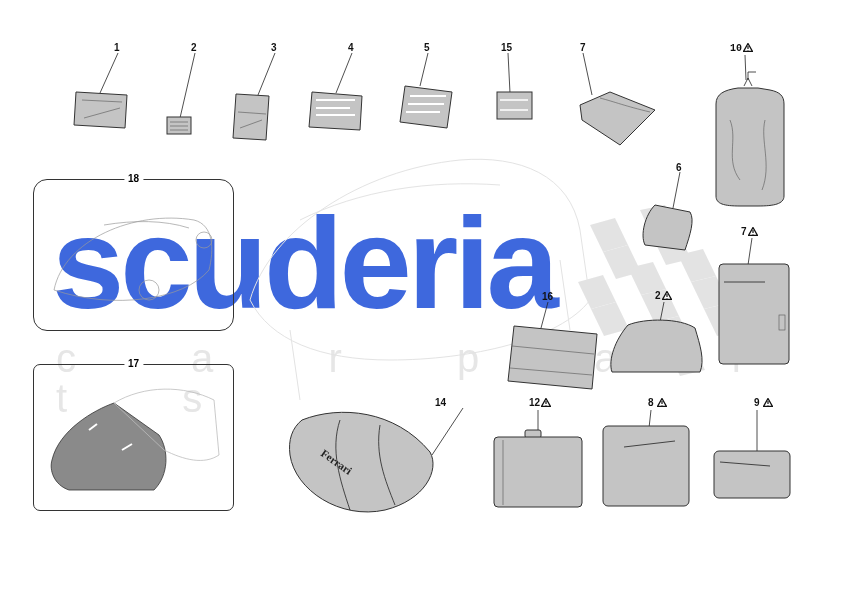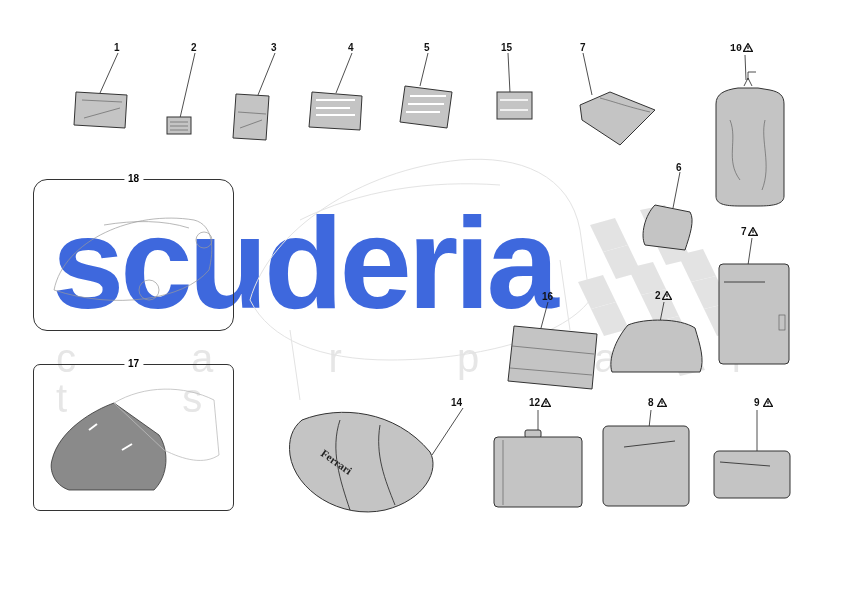--- a/index.html
+++ b/index.html
@@ -182,21 +182,21 @@
 <div class="callout" style="left:676px;top:163px;"><span>6</span></div>
 <div class="callout" style="left:741px;top:227px;"><span>7</span><svg class="warn" style="position:relative" viewBox="0 0 10 9">
       <path d="M5,0.5 L9.5,8.5 H0.5 Z" fill="#fff" stroke="#111" stroke-width="1.3"></path>
       <path d="M5,3 V6 M5,7 V7.6" stroke="#111" stroke-width="1.2"></path>
     </svg></div>
 <div class="callout" style="left:542px;top:292px;"><span>16</span></div>
 <div class="callout" style="left:655px;top:291px;"><span>2</span><svg class="warn" style="position:relative" viewBox="0 0 10 9">
       <path d="M5,0.5 L9.5,8.5 H0.5 Z" fill="#fff" stroke="#111" stroke-width="1.3"></path>
       <path d="M5,3 V6 M5,7 V7.6" stroke="#111" stroke-width="1.2"></path>
     </svg></div>
-<div class="callout" style="left:451px;top:398px;"><span>14</span></div>
+<div class="callout" style="left:435px;top:398px;"><span>14</span></div>
 <div class="callout" style="left:529px;top:398px;"><span>12</span><svg class="warn" style="position:relative" viewBox="0 0 10 9">
       <path d="M5,0.5 L9.5,8.5 H0.5 Z" fill="#fff" stroke="#111" stroke-width="1.3"></path>
       <path d="M5,3 V6 M5,7 V7.6" stroke="#111" stroke-width="1.2"></path>
     </svg></div>
 <div class="callout" style="left:648px;top:398px;"><span>8</span> <svg class="warn" style="position:relative" viewBox="0 0 10 9">
       <path d="M5,0.5 L9.5,8.5 H0.5 Z" fill="#fff" stroke="#111" stroke-width="1.3"></path>
       <path d="M5,3 V6 M5,7 V7.6" stroke="#111" stroke-width="1.2"></path>
     </svg></div>
 <div class="callout" style="left:754px;top:398px;"><span>9</span> <svg class="warn" style="position:relative" viewBox="0 0 10 9">
       <path d="M5,0.5 L9.5,8.5 H0.5 Z" fill="#fff" stroke="#111" stroke-width="1.3"></path>

